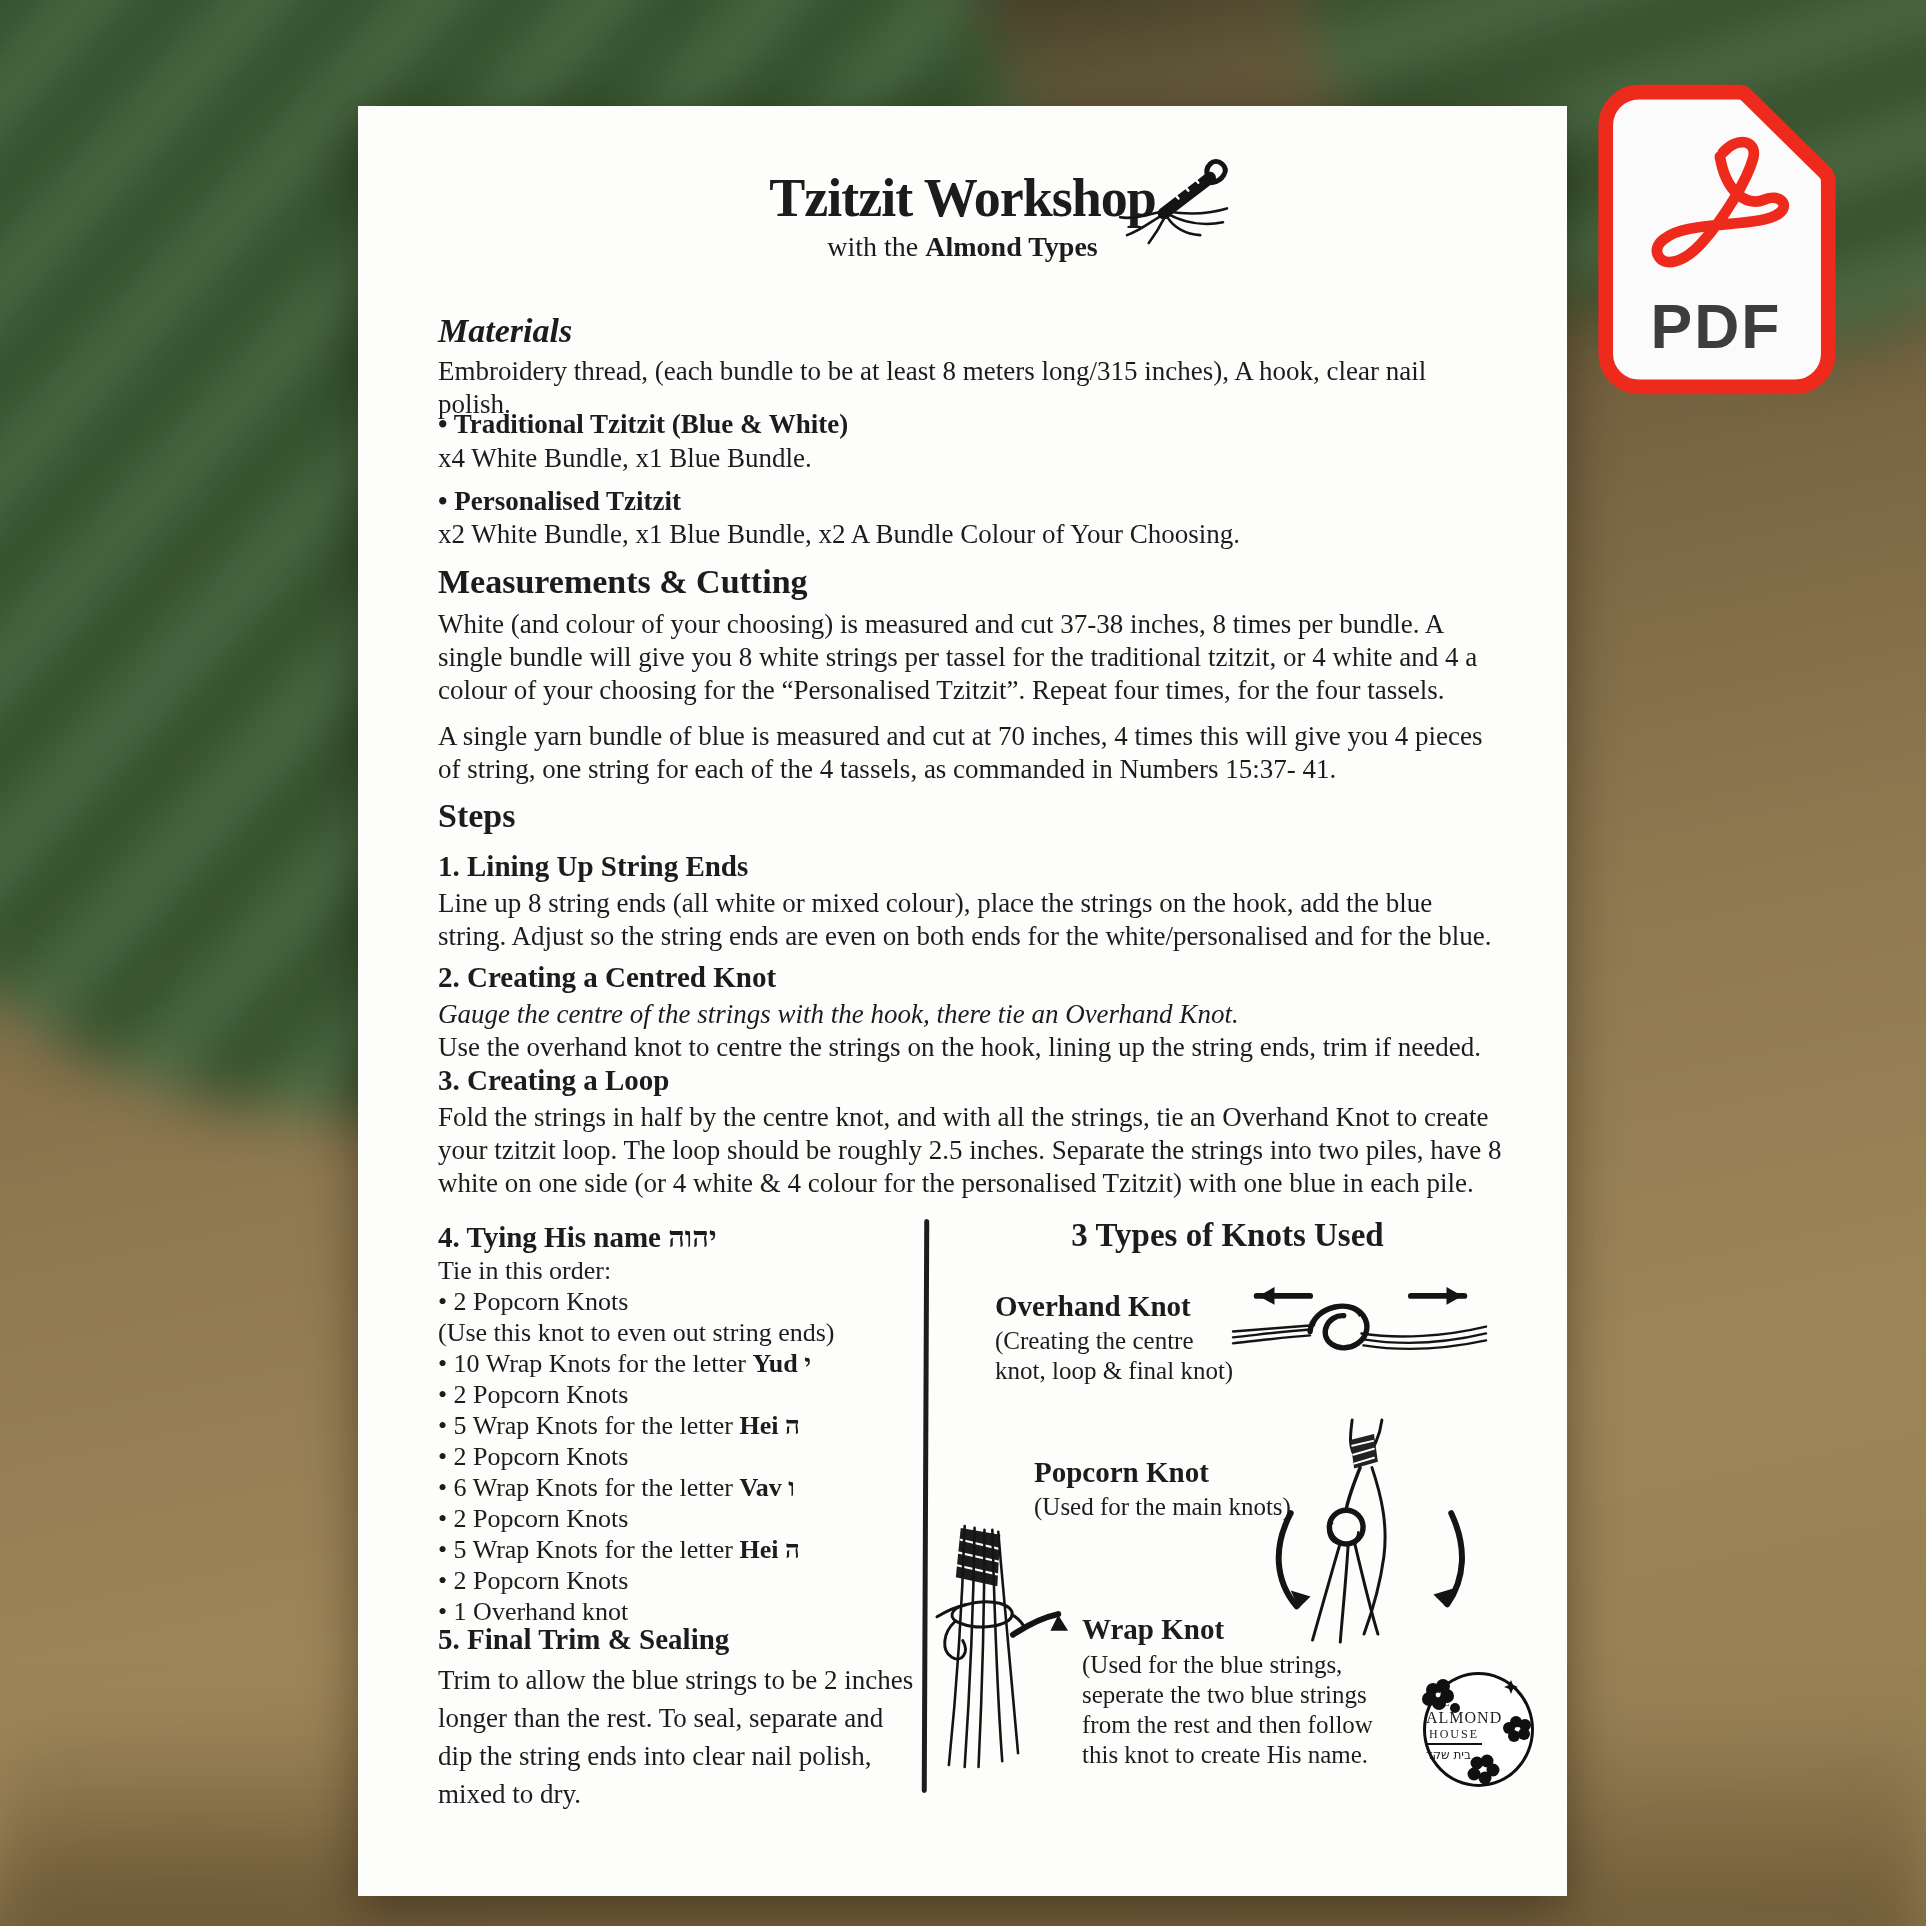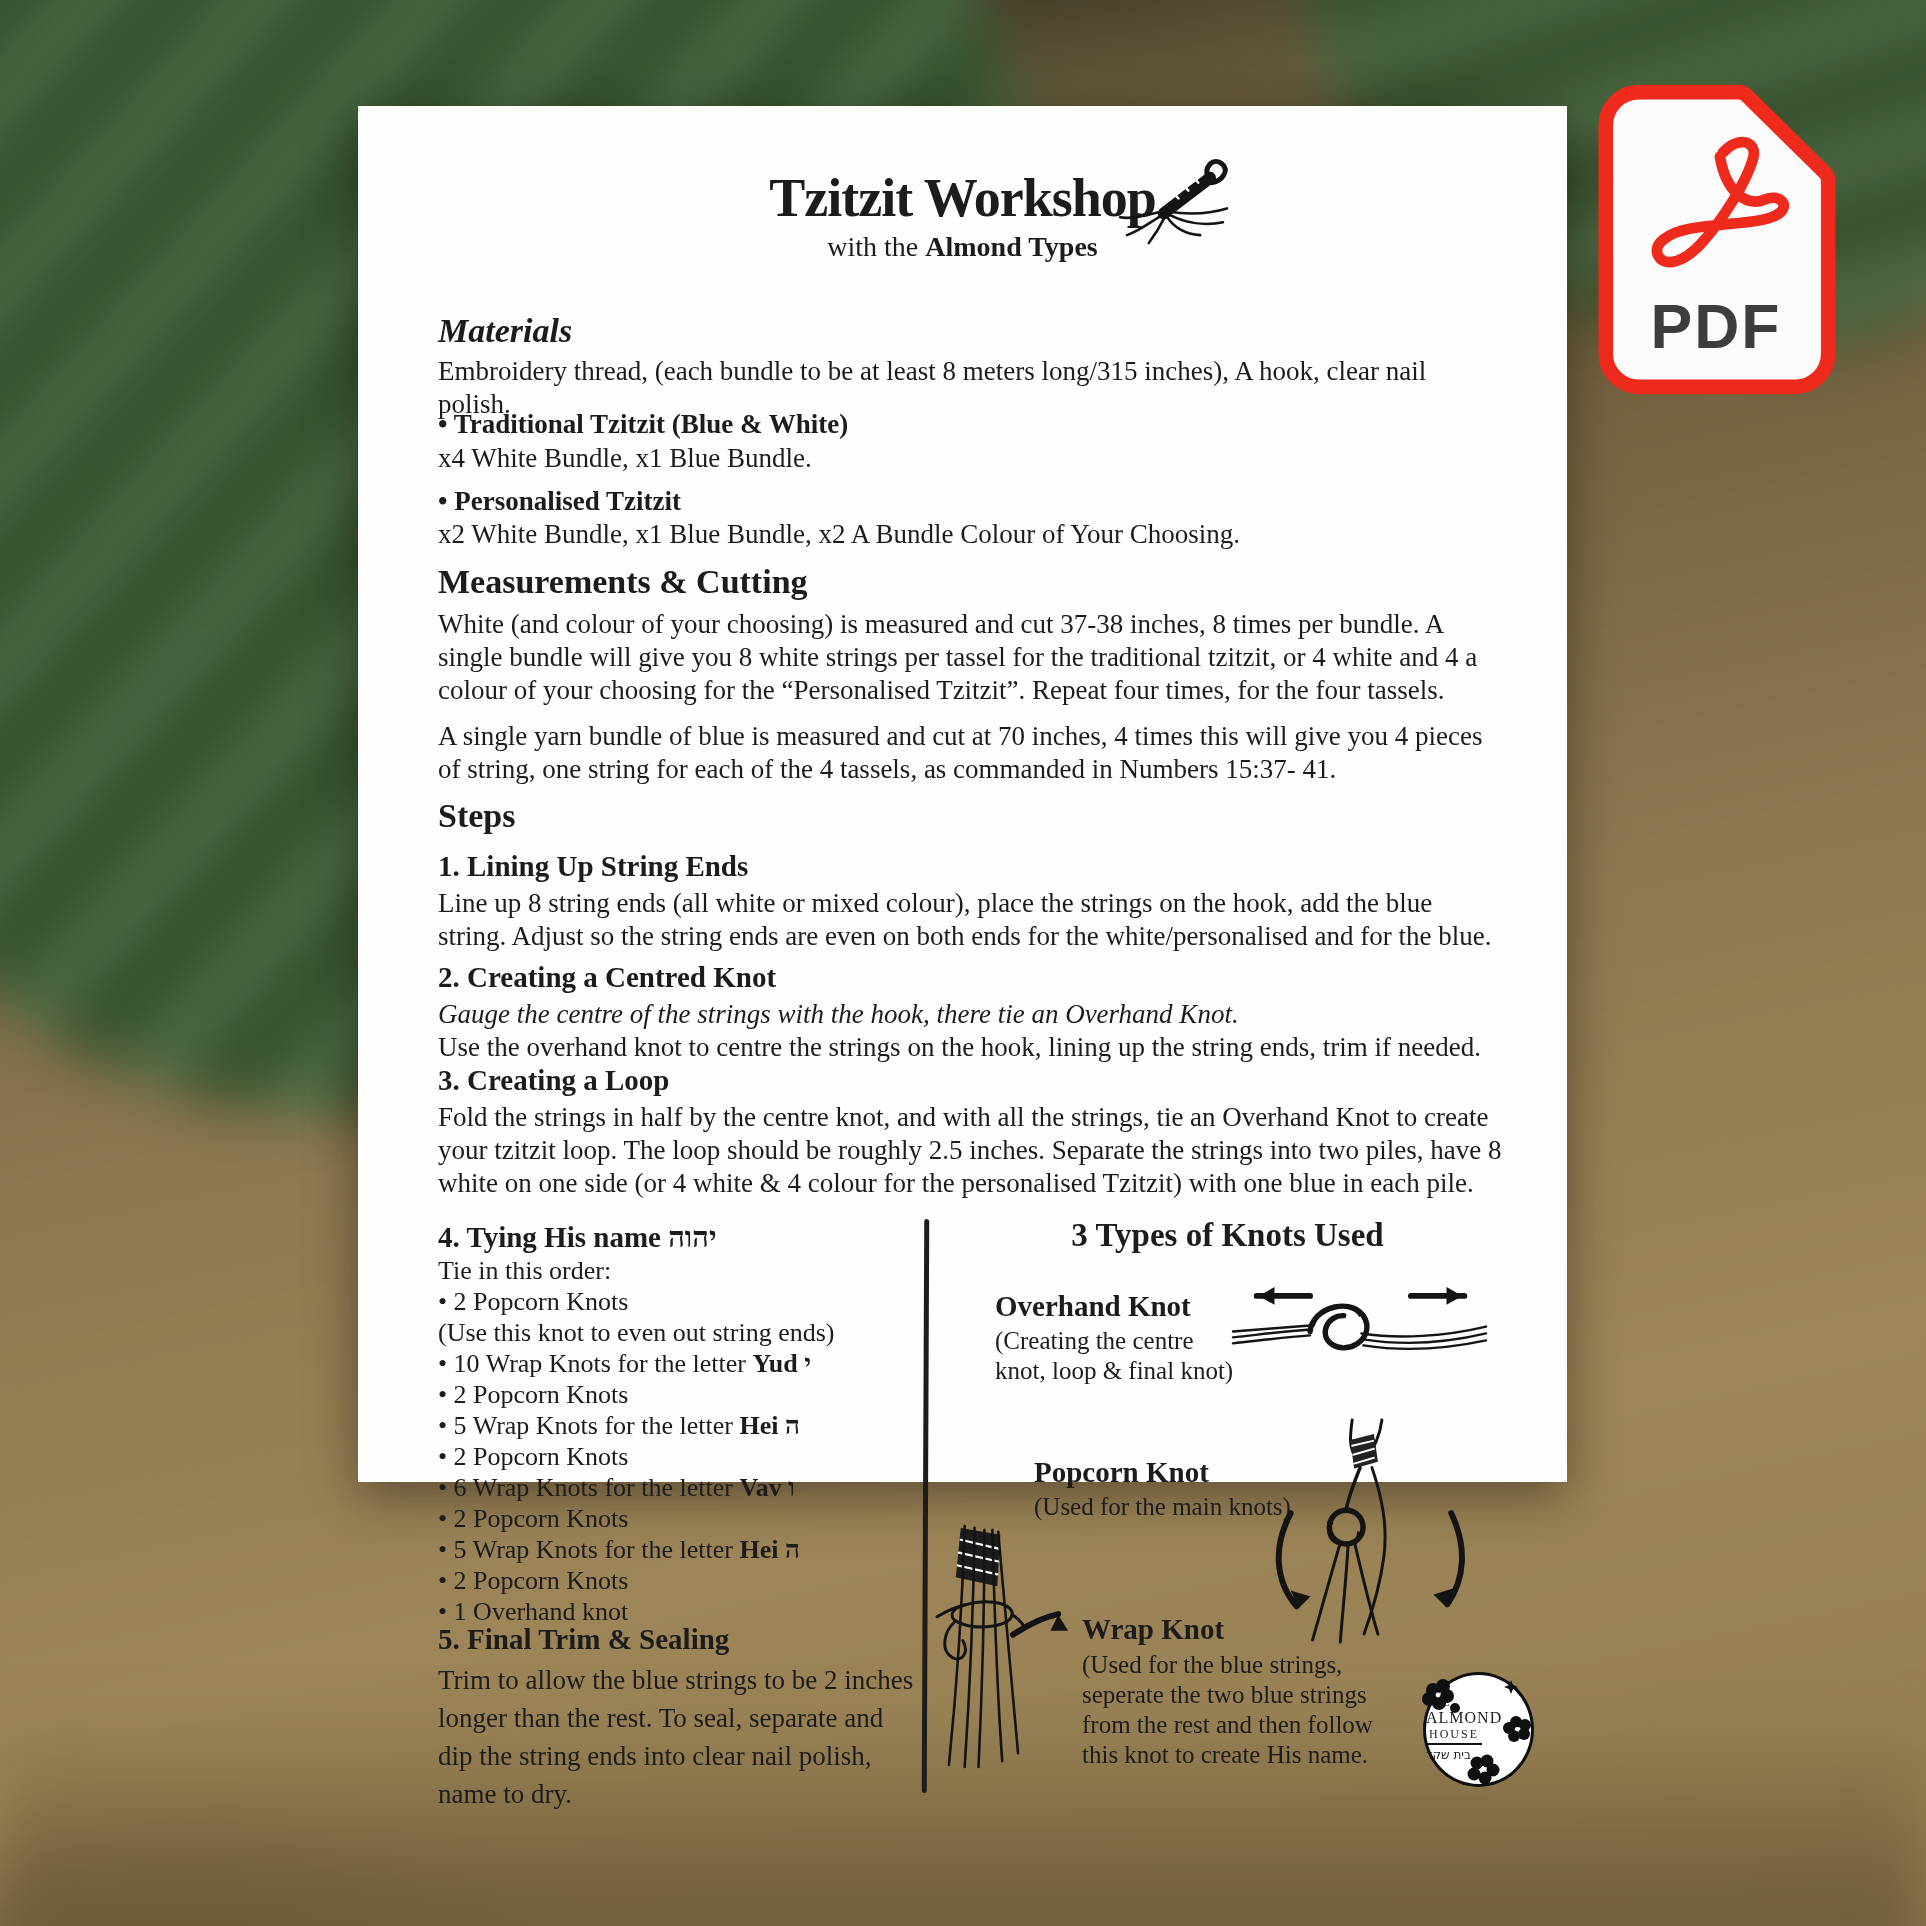--- a/index.html
+++ b/index.html
@@ -14,21 +14,21 @@
         radial-gradient(752px 356px at 52% -4%, #241f12 0%, rgba(36,31,18,0) 70%),
         linear-gradient(168deg,#57563a 0%,#6b5a3a 26%,#8e7850 52%,#9d8558 72%,#937c51 100%);}
   .fern{position:absolute;filter:blur(30px);opacity:.96;border-radius:45%;
         background:repeating-linear-gradient(-42deg,#2e4b28 0 46px,#5c8059 46px 77px,#35552f 77px 127px);}
   .fern.tl{left:-287px;top:-376px;width:1337px;height:1485px;transform:rotate(-6deg);}
   .fern.tr{right:-198px;top:-416px;width:812px;height:752px;transform:rotate(24deg);opacity:.9;}
   .bg-floor{position:absolute;left:0;right:0;bottom:-40px;height:257px;filter:blur(30px);
         background:linear-gradient(180deg,rgba(90,73,44,0) 0%,#6d5a37 90%);}
 
   
-  .page{position:absolute;left:358px;top:106px;width:1209px;height:1376px;background:#fdfdfc;
+  .page{position:absolute;left:358px;top:106px;width:1209px;height:1790px;background:#fdfdfc;
         box-shadow:0 14px 48px rgba(20,14,4,.45);}
   .abs{position:absolute;}
   .b{font-weight:bold;}
   .heb{font-family:"Liberation Serif","DejaVu Sans",serif;}
 
   .doc-title{font-size:54px;font-weight:bold;letter-spacing:-1px;white-space:nowrap;}
   .doc-subtitle{font-size:28px;}
   .h2{font-size:34px;font-weight:bold;}
   .h3{font-size:29px;font-weight:bold;white-space:nowrap;}
   .body-text{font-size:27px;line-height:33px;width:1067px;}
@@ -134,21 +134,21 @@
       <div class="list-line"><span>• 5 Wrap Knots for the letter </span><span class="b heb">Hei ה</span></div>
       <div class="list-line"><span>• 2 Popcorn Knots</span><span class="b heb"></span></div>
       <div class="list-line"><span>• 1 Overhand knot</span><span class="b heb"></span></div>
     </div>
 
     <div class="abs h3" style="left:80px;top:1517px;">5. Final Trim &amp; Sealing</div>
     <div class="abs step5-lines" style="left:80px;top:1555px;">
       <div>Trim to allow the blue strings to be 2 inches</div>
       <div>longer than the rest. To seal, separate and</div>
       <div>dip the string ends into clear nail polish,</div>
-      <div>name to dry.</div>
+      <div>mixed to dry.</div>
     </div>
 
     <div class="abs knots-heading" style="left:598px;top:1111px;">3 Types of Knots Used</div>
 
     <div class="abs knot-name" style="left:637px;top:1184px;">Overhand Knot</div>
     <div class="abs knot-caption" style="left:637px;top:1220px;">
       <div>(Creating the centre</div>
       <div>knot, loop &amp; final knot)</div>
     </div>
     <div class="abs" style="left:873px;top:1168px;">

